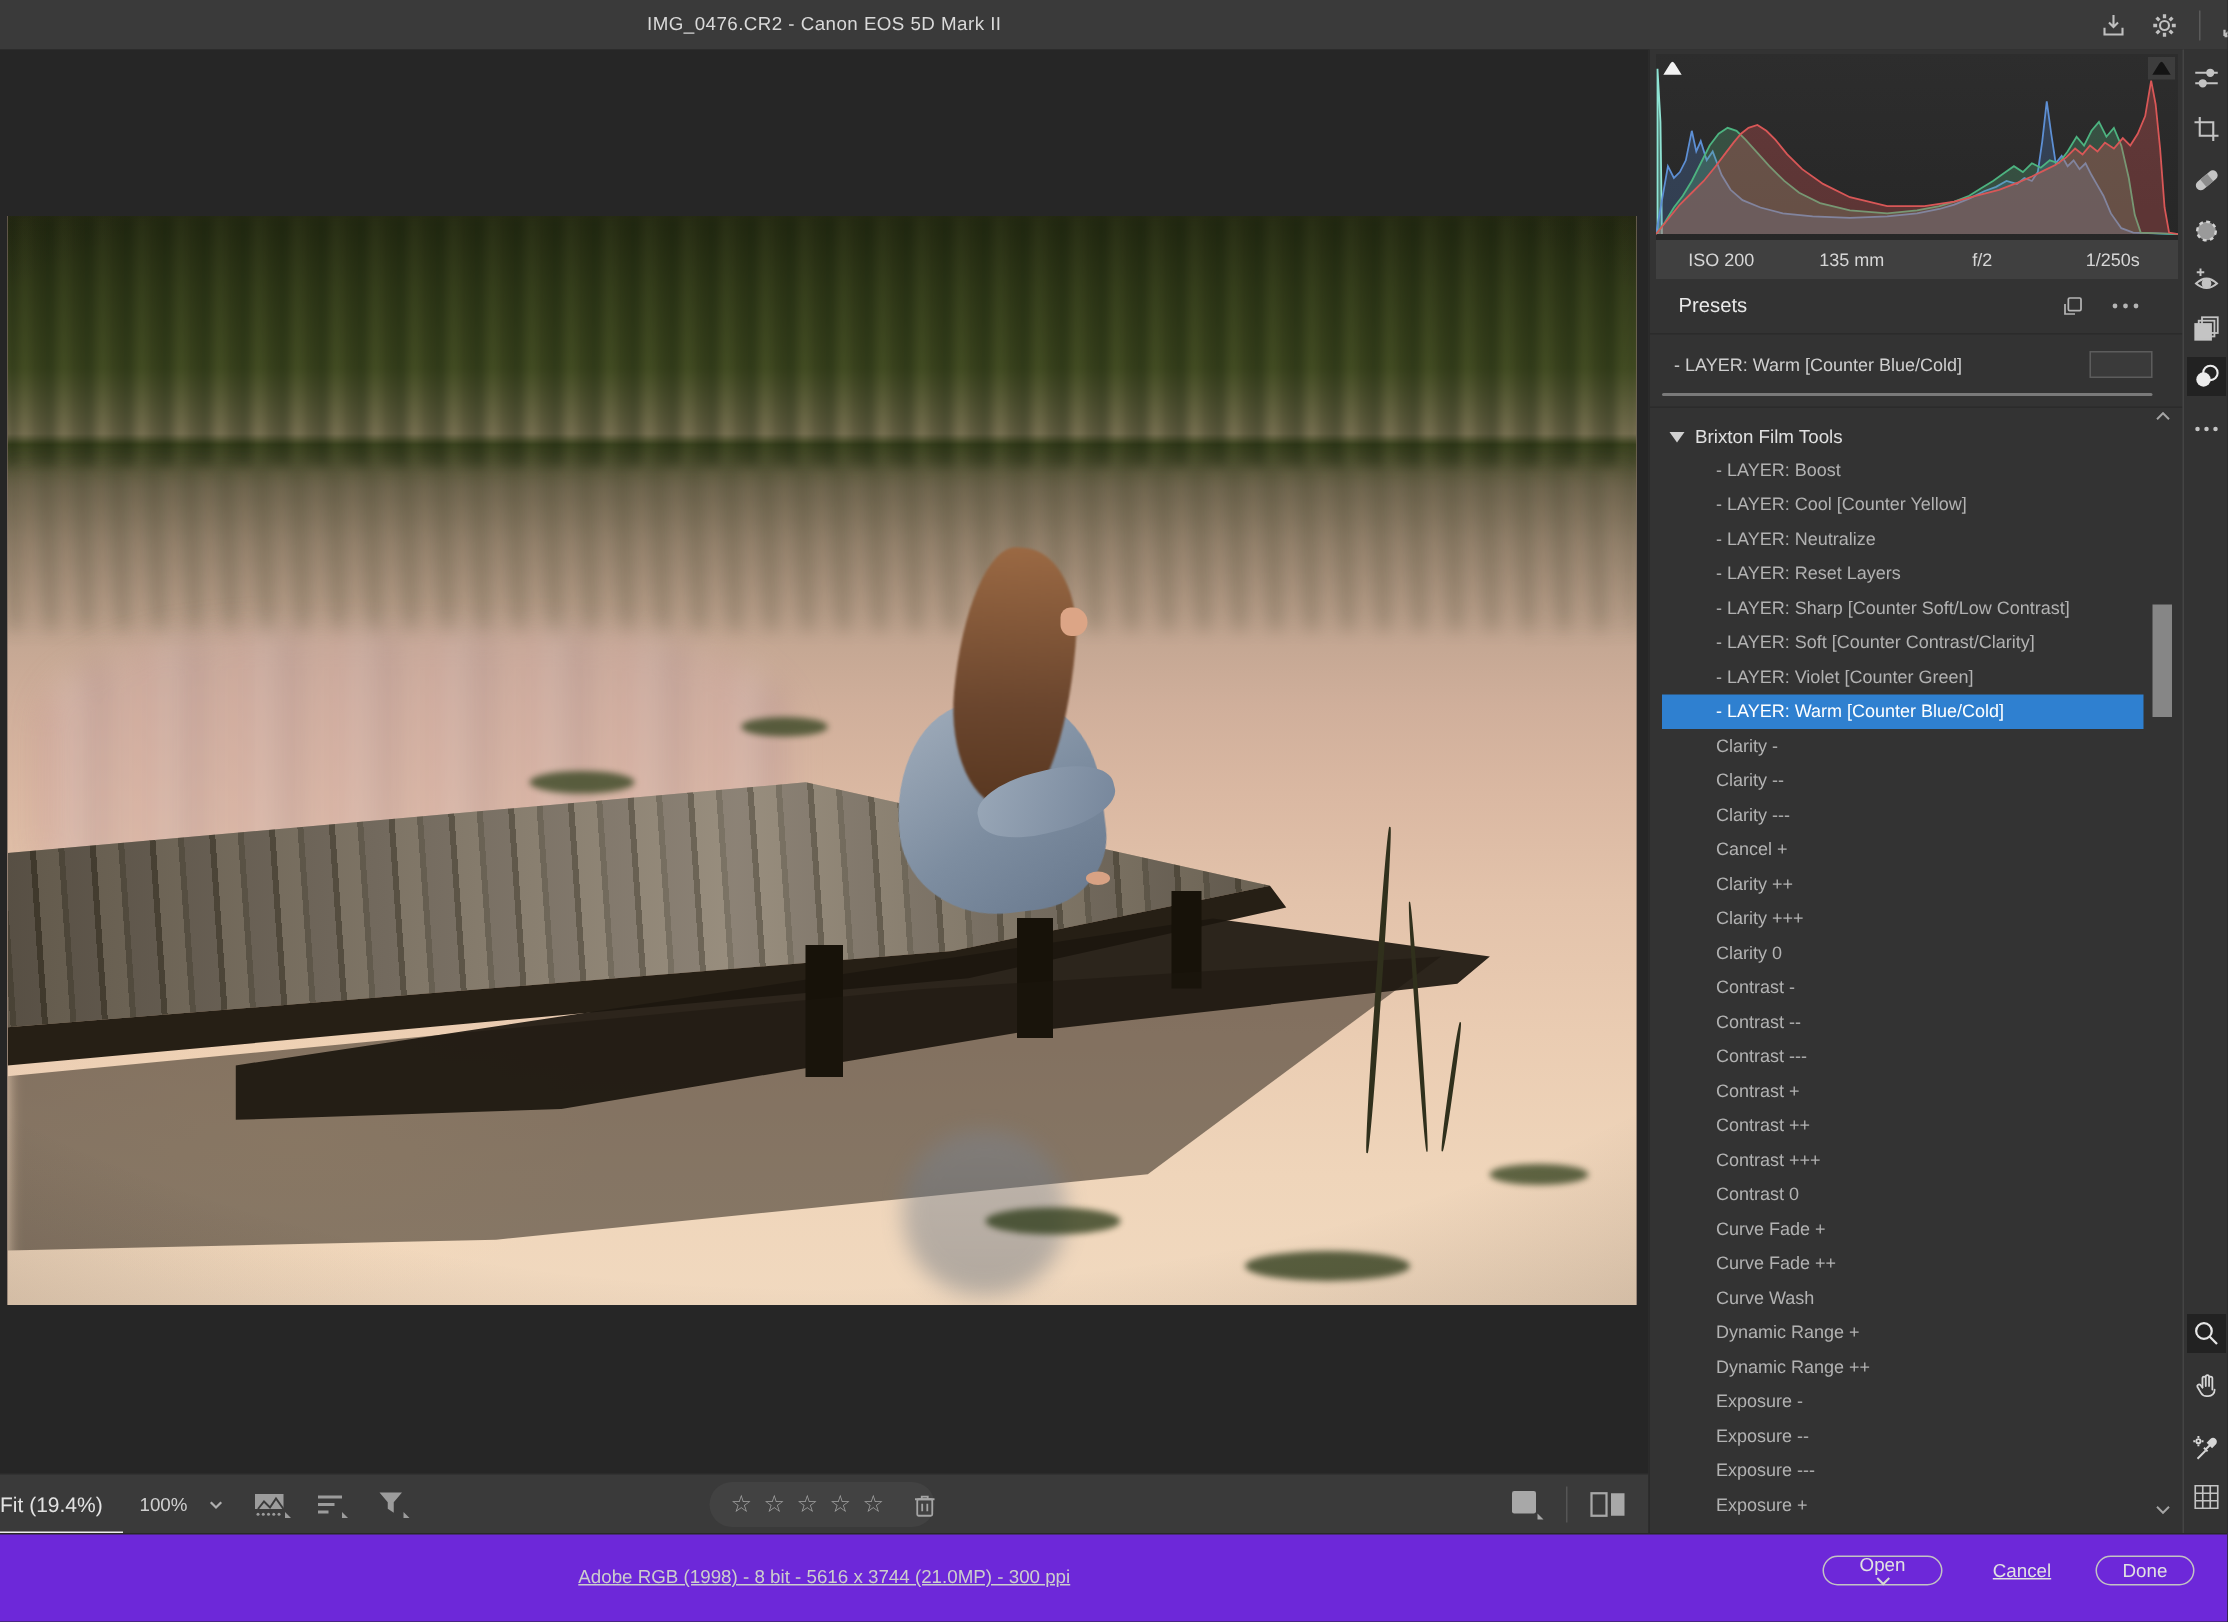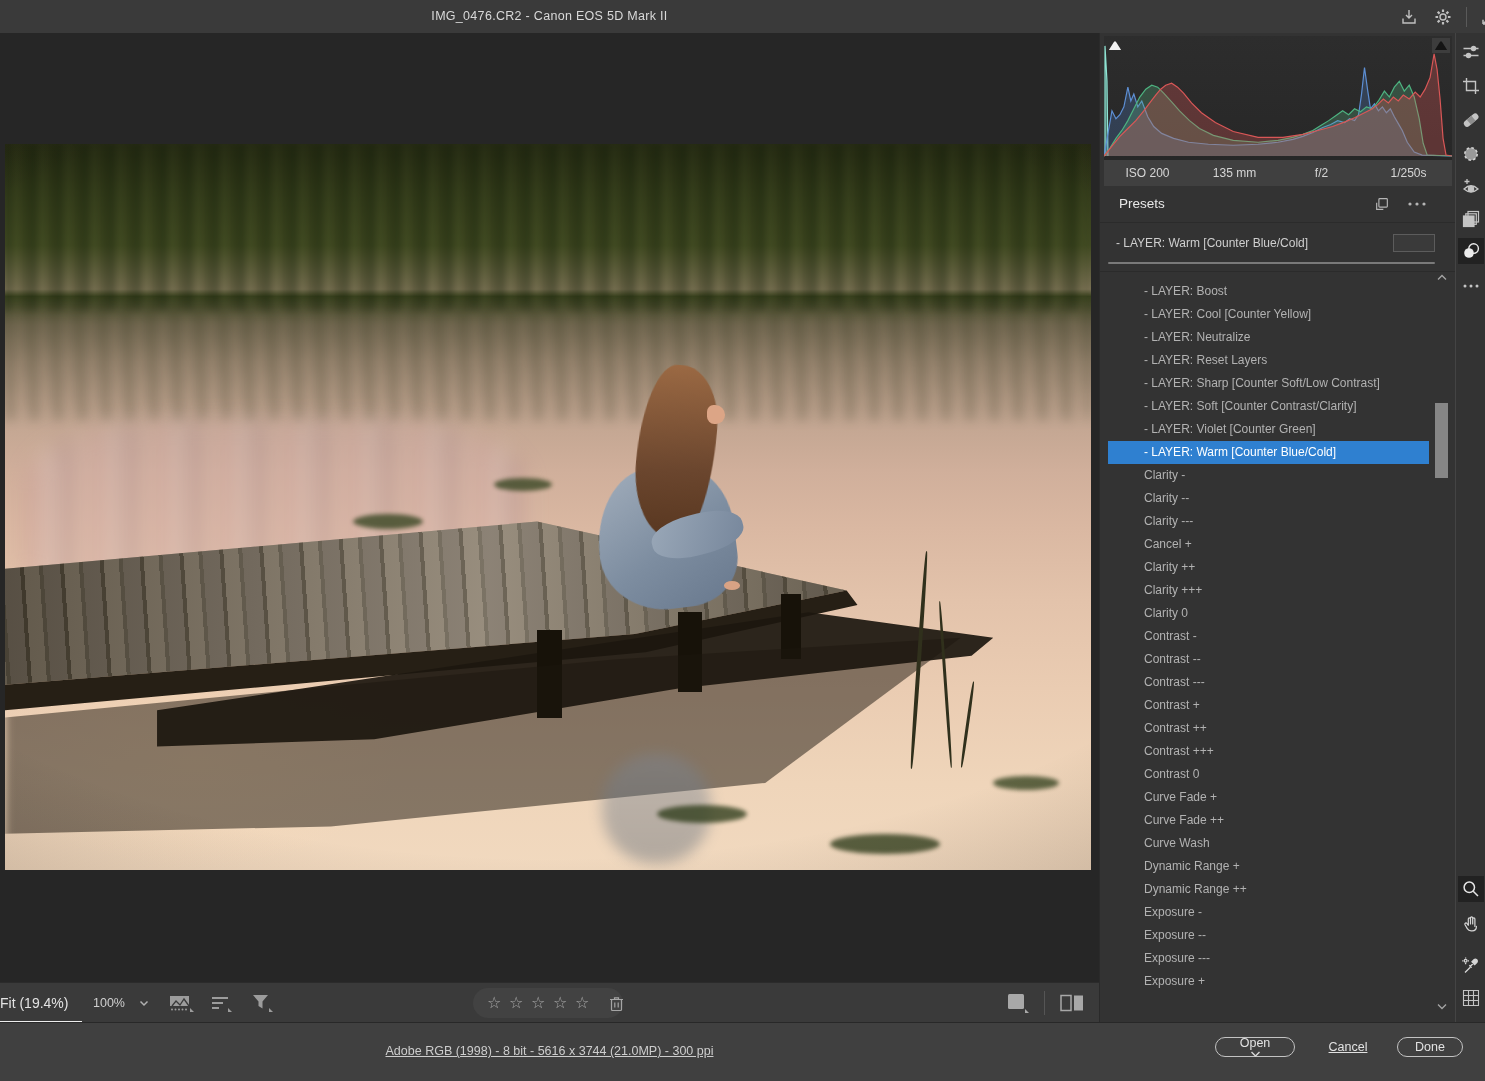--- a/index.html
+++ b/index.html
@@ -89,21 +89,21 @@
   .sb-up{position:absolute;right:7px;top:241px;width:14px;height:12px;display:flex;justify-content:center;cursor:pointer;}
   .sb-thumb{position:absolute;right:8px;top:370px;width:13px;height:75px;background:#868686;cursor:grab;}
   .sb-down{position:absolute;right:7px;top:970px;width:14px;height:12px;display:flex;justify-content:center;cursor:pointer;}
 
   
   .rail{position:absolute;left:1455px;top:33px;width:30px;height:989px;background:#333333;border-left:1px solid #444;}
   .rt{position:absolute;left:2px;width:26px;height:26px;display:flex;align-items:center;justify-content:center;cursor:pointer;}
   .rt.active{background:#222222;}
 
   
-  .bottombar{position:absolute;left:0;top:1022px;width:1485px;height:59px;background:#404040;border-top:1px solid #282828;}
+  .bottombar{position:absolute;left:0;top:1022px;width:1485px;height:59px;background:#6d28d9;border-top:1px solid #282828;}
   .info-link{position:absolute;left:0;top:0;width:1099px;height:59px;line-height:56px;text-align:center;color:#cdcdcd;
              font-size:12.5px;text-decoration:underline;cursor:pointer;}
   .btn{position:absolute;top:14px;height:20px;border:1px solid #c3c3c3;border-radius:14px;color:#e2e2e2;font-size:12.5px;
        display:flex;align-items:center;justify-content:center;cursor:pointer;background:transparent;box-sizing:border-box;flex-direction:column;}
   .btn-open{left:1215px;width:80px;padding:0;}
   .btn-open .lbl{width:52px;text-align:center;}
   .btn-open .split{width:1px;height:25px;background:#c3c3c3;}
   .btn-open .chev{width:25px;display:flex;justify-content:center;}
   .btn-cancel{left:1318px;width:60px;border:none;text-decoration:underline;}
   .btn-done{left:1397px;width:66px;}
@@ -296,20 +296,24 @@
         </span>
       </span>
     </div>
 
     <div class="cur-preset">- LAYER: Warm [Counter Blue/Cold]</div>
     <div class="amount-box"></div>
     <div class="slider-line"></div>
     <div class="list-sep"></div>
 
     <div class="preset-list">
+      <div class="pgroup">
+        <span class="tri-down"></span>
+        <span>Brixton Film Tools</span>
+      </div>
       <div class="pi">- LAYER: Boost</div>
       <div class="pi">- LAYER: Cool [Counter Yellow]</div>
       <div class="pi">- LAYER: Neutralize</div>
       <div class="pi">- LAYER: Reset Layers</div>
       <div class="pi">- LAYER: Sharp [Counter Soft/Low Contrast]</div>
       <div class="pi">- LAYER: Soft [Counter Contrast/Clarity]</div>
       <div class="pi">- LAYER: Violet [Counter Green]</div>
       <div class="pi sel">- LAYER: Warm [Counter Blue/Cold]</div>
       <div class="pi">Clarity -</div>
       <div class="pi">Clarity --</div>

